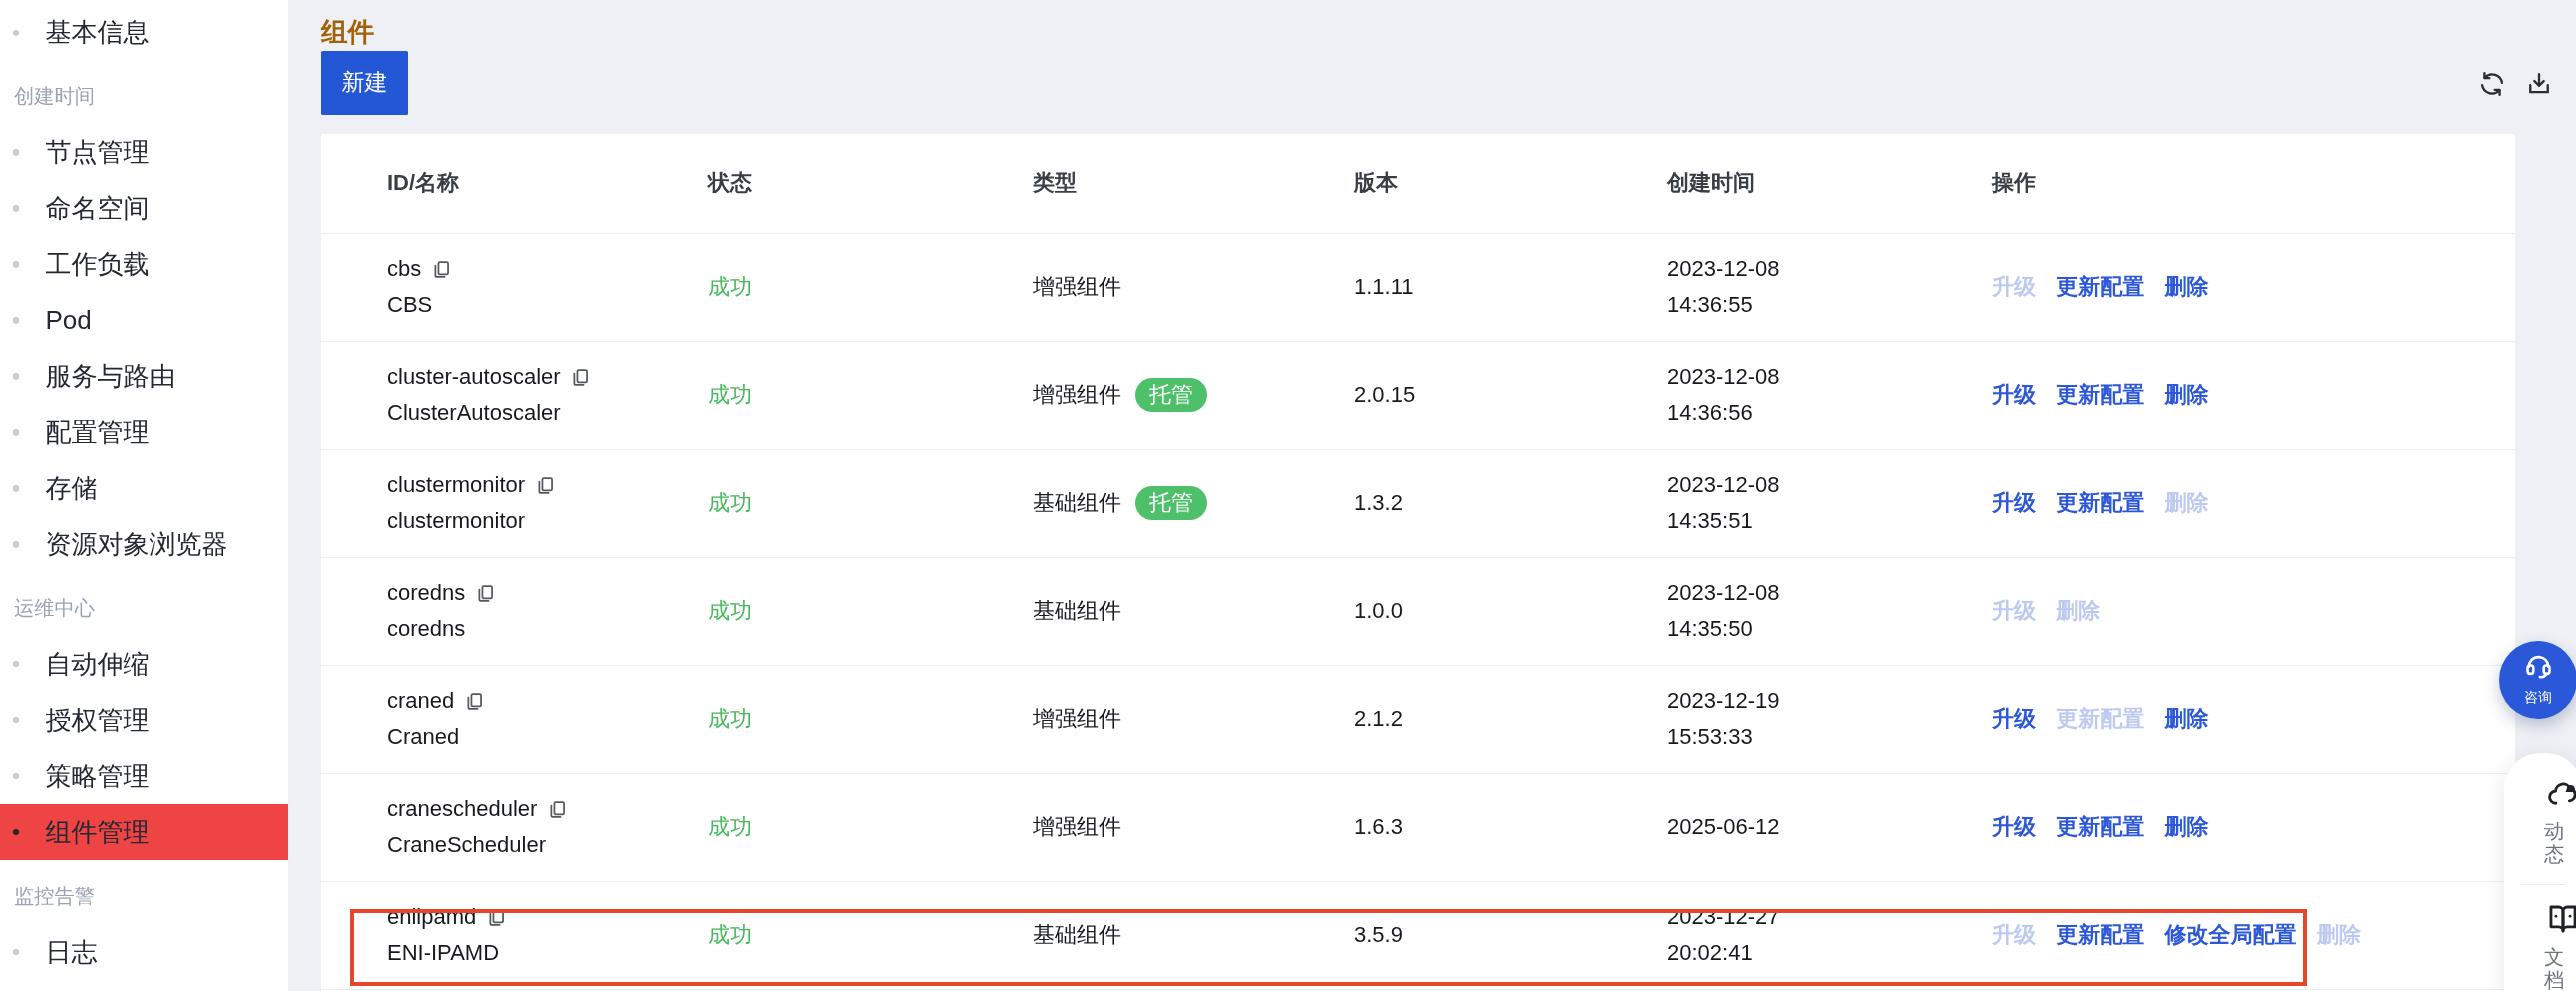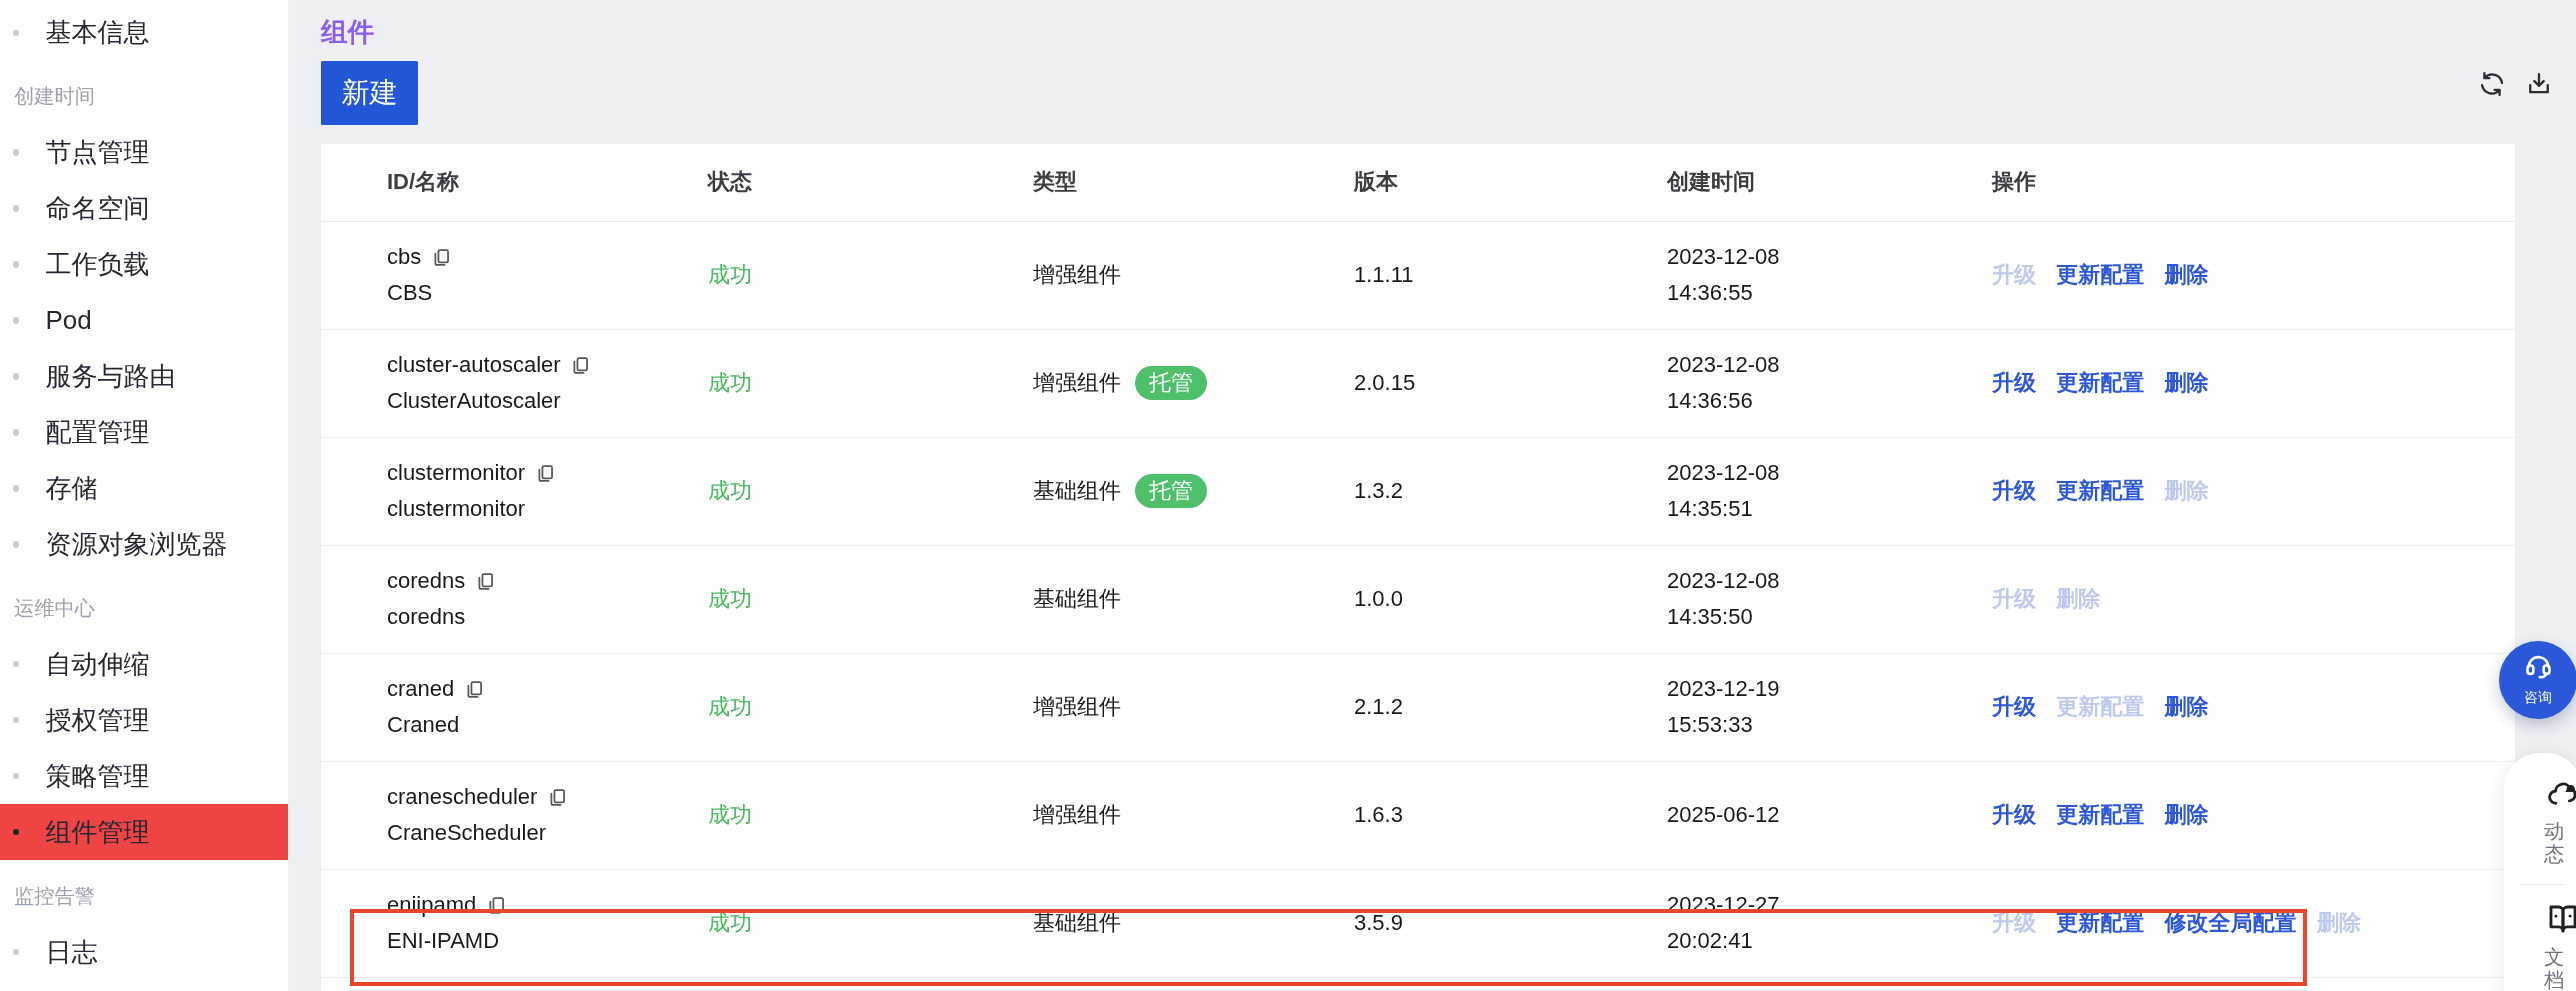--- a/index.html
+++ b/index.html
@@ -12,29 +12,29 @@
   
   .sidebar{position:absolute;left:0;top:0;width:296px;height:992px;background:#fff;box-sizing:border-box;padding-top:4.7px;z-index:2;}
   .sidebar-scrollbar{position:absolute;top:0;right:0;width:7.8px;height:992px;background:#f0f1f4;}
   .side-item{height:56px;display:flex;align-items:center;font-size:26px;color:#242833;cursor:pointer;position:relative;}
   .side-item .dot{width:6.3px;height:6.3px;border-radius:50%;background:#c6cbd4;margin-left:12.5px;margin-right:26.6px;flex:none;}
   .side-item.active{background:#ef4444;}
   .side-item.active .dot{background:#20242c;}
   .side-section{height:56px;margin-top:7.8px;display:flex;align-items:center;padding-left:14px;font-size:20.3px;color:#9aa3b4;}
   
   .main{position:absolute;left:296px;top:0;right:0;height:992px;box-sizing:border-box;padding:0 61px 0 25px;}
-  .page-title{margin-top:12.5px;font-size:26.6px;font-weight:bold;color:#8b5cf6;line-height:38px;}
-  .create-btn{margin-top:10px;width:97px;height:64px;background:var(--primary);color:#fff;font-size:28px;border:none;border-radius:1.6px;display:flex;align-items:center;justify-content:center;cursor:pointer;font-family:inherit;}
+  .page-title{margin-top:12.5px;font-size:26.6px;font-weight:bold;color:#a16207;line-height:38px;}
+  .create-btn{margin-top:0;width:87px;height:64px;background:var(--primary);color:#fff;font-size:23px;border:none;border-radius:1.6px;display:flex;align-items:center;justify-content:center;cursor:pointer;font-family:inherit;}
   .toolbar-icons{position:absolute;top:70px;right:23.5px;display:flex;gap:19px;}
   .icon-btn{width:28px;height:28px;padding:0;border:none;background:transparent;cursor:pointer;color:#2a2d33;}
   .icon-btn svg{width:28px;height:28px;display:block;}
   
   .card{margin-top:19px;width:2194px;height:938px;background:#fff;border-radius:1.6px;position:relative;}
   .grid-row{display:grid;grid-template-columns:321px 325px 321px 313px 325px 1fr;align-items:center;padding:0 31px 0 66px;box-sizing:border-box;}
-  .thead{height:78px;border-bottom:1.6px solid #e8ebf1;}
+  .thead{height:100px;border-bottom:1.6px solid #e8ebf1;}
   .th{font-size:22px;font-weight:bold;color:#393d44;}
   .trow{height:108px;border-bottom:1.6px solid #edeff4;}
   .cell{font-size:22px;color:#17191e;}
   .id-line{display:flex;align-items:center;gap:9.4px;line-height:36px;}
   .sub-name{line-height:36px;}
   .copy-btn{width:21px;height:21px;color:#55585e;cursor:pointer;flex:none;display:inline-flex;}
   .copy-btn svg{width:21px;height:21px;}
   .status-ok{color:var(--green);}
   .type-cell{display:flex;align-items:center;}
   .badge{margin-left:14px;background:var(--badge-green);color:#fff;font-size:22px;line-height:34px;padding:0 14px;border-radius:781px;white-space:nowrap;}

